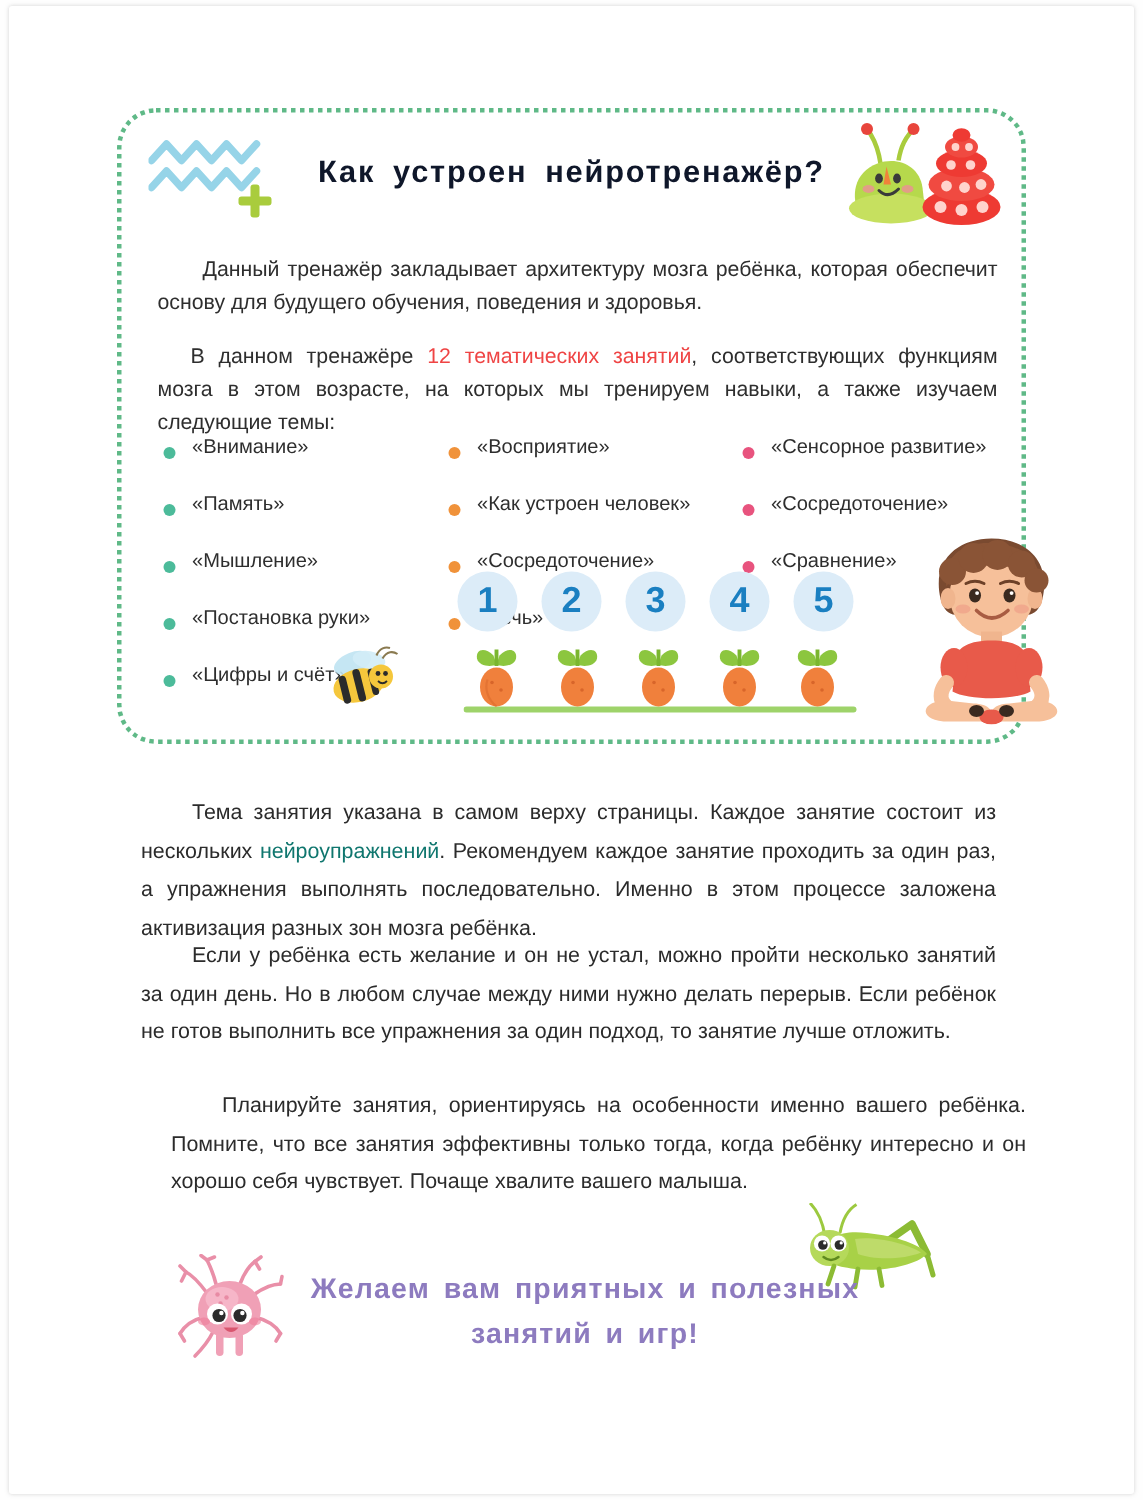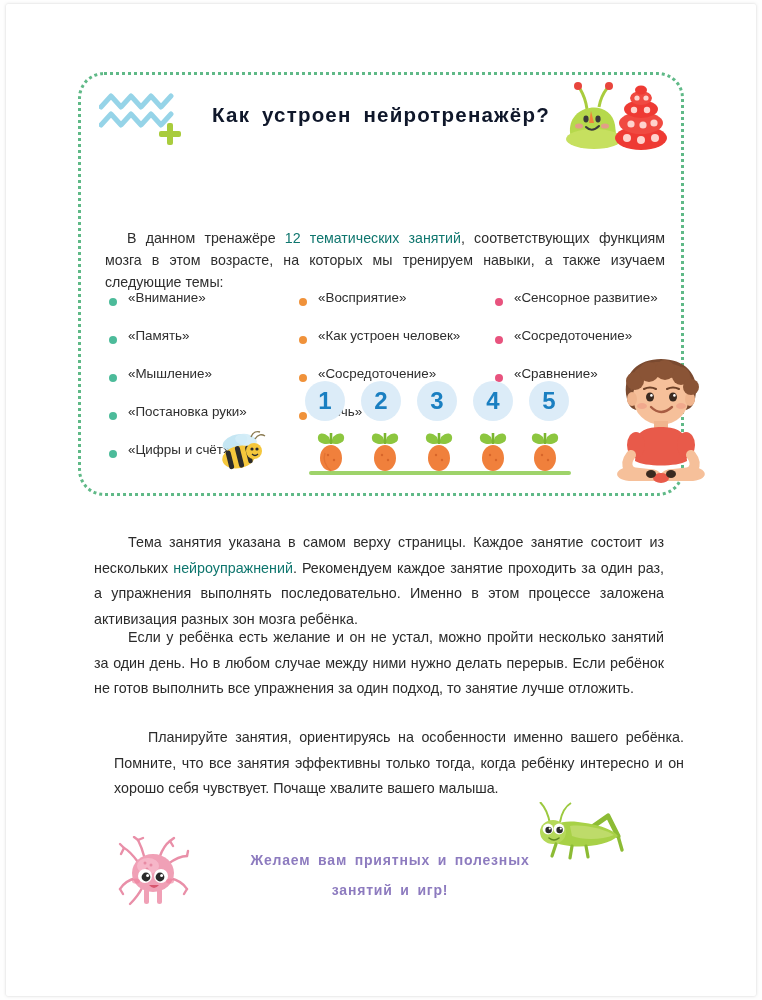--- a/index.html
+++ b/index.html
@@ -55,21 +55,21 @@
     position:absolute;
     left:24px;width:560px;
     font-size:14.2px;
     line-height:22px;
     color:#2e2e2e;
     text-align:justify;
     text-indent:30px;
   }
   .hero-p.p1{top:80px;}
   .hero-p.p2{top:138px;text-indent:22px;}
-  .accent-red{color:#0f766e;}
+  .accent-red{color:#ef4444;}
 
   
   .topics{
     position:absolute;left:28px;top:200px;width:566px;
     display:flex;
     gap:0px;
   }
   .topic-col{display:flex;flex-direction:column;gap:7px;}
   .topic-col.c1{width:190px;}
   .topic-col.c2{width:196px;}
@@ -110,21 +110,21 @@
   }
   .body-p.b1{top:516px;}
   .body-p.b2{top:611px;}
   .body-p.b3{top:711px;margin-left:20px;}
   .accent-blue{color:#0f766e;}
 
   
   .closing{
     position:absolute;left:190px;top:845px;width:400px;
     text-align:center;
-    font-size:14px;font-weight:bold;
+    font-size:19px;font-weight:bold;
     line-height:30px;
     color:#8d7bbf;
     letter-spacing:.8px;
     word-spacing:3px;
   }
   .neuron{position:absolute;left:118px;top:836px;}
   .grasshopper{position:absolute;left:522px;top:802px;}
 </style>
 </head>
 <body>
@@ -184,20 +184,21 @@
                 <circle cx="86" cy="29" r="3.2"></circle>
               <circle cx="76" cy="17" r="2.6"></circle>
                 <circle cx="85" cy="17" r="2.6"></circle>
             </g>
           </g>
         </svg>
       </span>
 
       <div class="hero-title">Как устроен нейротренажёр?</div>
 
+      <p class="hero-p p1">Данный тренажёр закладывает архитектуру мозга ребёнка, которая обеспечит основу для будущего обучения, поведения и здоровья.</p>
 
       <p class="hero-p p2"><span>В данном тренажёре </span><span class="accent-red">12 тематических занятий</span><span>, соответствующих функциям мозга в этом возрасте, на которых мы тренируем навыки, а также изучаем следующие темы:</span></p>
 
       <div class="topics">
 
         <div class="topic-col c1">
           <div class="topic-item">
             <span class="dot green"></span>
             <span>«Внимание»</span>
             </div>

